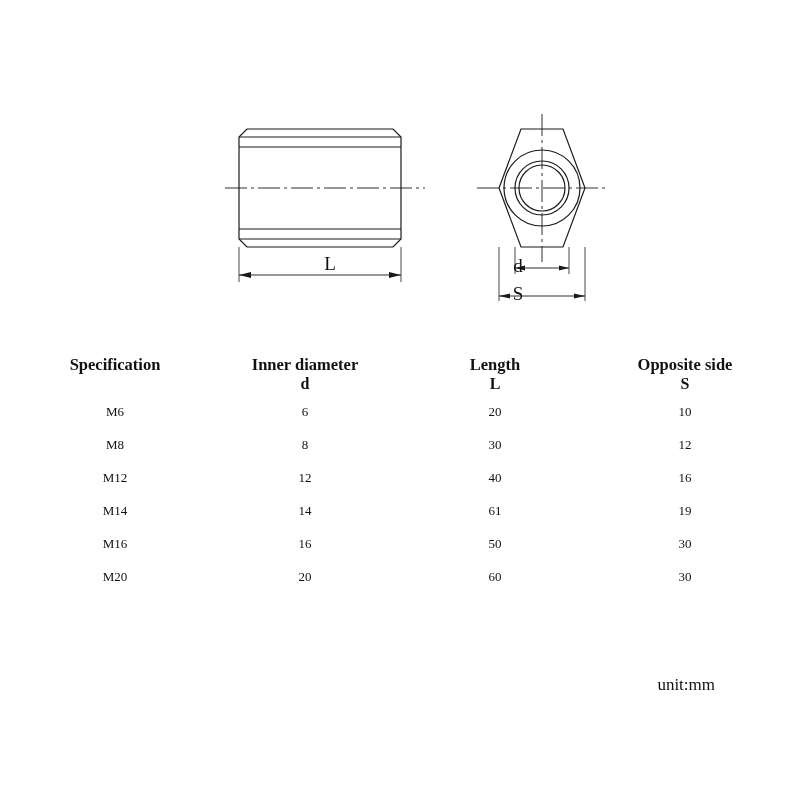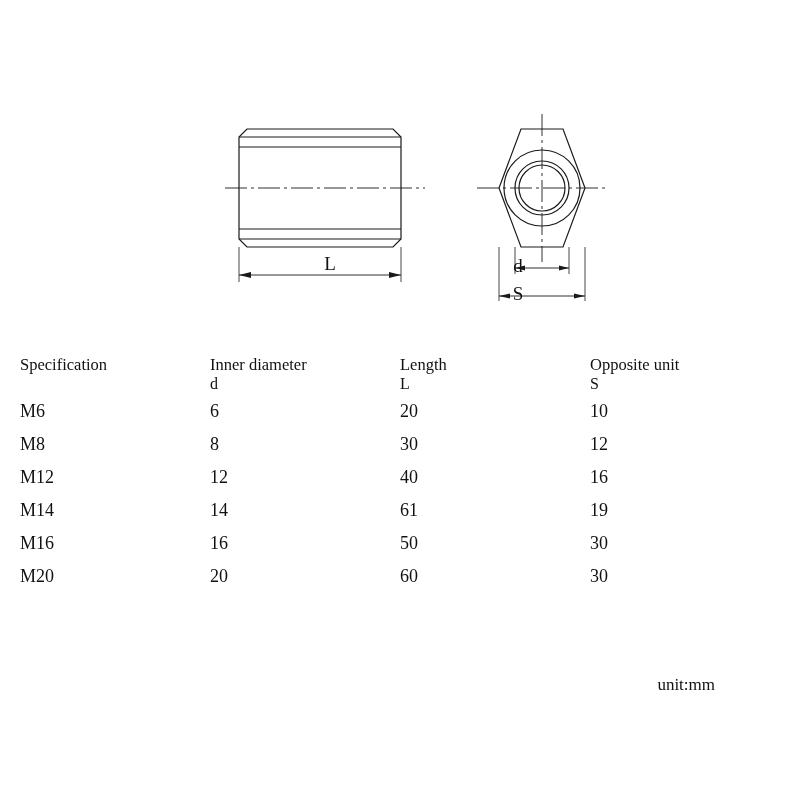--- a/index.html
+++ b/index.html
@@ -49,30 +49,31 @@
     top: 355px;
     width: 800px;
   }
   .table table {
     width: 760px;
     margin-left: 20px;
     border-collapse: collapse;
     table-layout: fixed;
   }
   .table th {
-    font-weight: normal;
+    font-weight: bold;
     font-size: 16.5px;
     padding: 0 0 2px 0;
     vertical-align: top;
-    text-align: left;
+    text-align: center;
   }
   .table th .hdr-main { display: block; }
   .table th .hdr-sub { display: block; font-size: 16px; }
   .table td {
-    font-size: 18px;
+    font-size: 13px;
+    text-align: center;
     height: 33px;
     padding: 0;
   }
   .col-spec { width: 25%; }
   .col-d    { width: 25%; }
   .col-l    { width: 25%; }
   .col-s    { width: 25%; }
 
   
   .hdr-spec { padding-left: 0px; }
@@ -154,21 +155,21 @@
           </th>
           <th class="col-d">
             <span class="hdr-main">Inner diameter</span>
             <span class="hdr-sub">d</span>
           </th>
           <th class="col-l">
             <span class="hdr-main">Length</span>
             <span class="hdr-sub">L</span>
           </th>
           <th class="col-s">
-            <span class="hdr-main">Opposite unit</span>
+            <span class="hdr-main">Opposite side</span>
             <span class="hdr-sub">S</span>
           </th>
         </tr>
       </thead>
       <tbody>
         <tr>
           <td>M6</td>
           <td>6</td>
           <td>20</td>
           <td>10</td>

